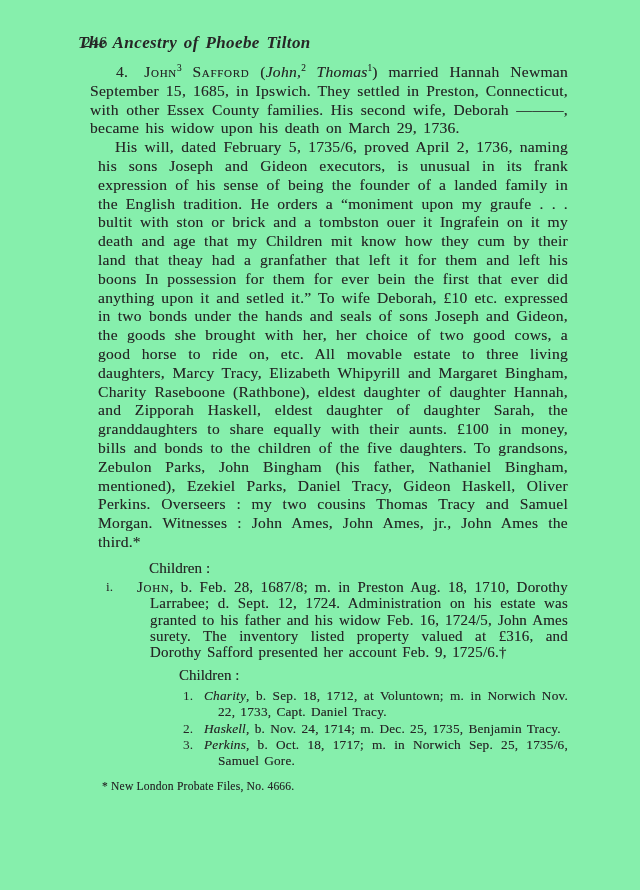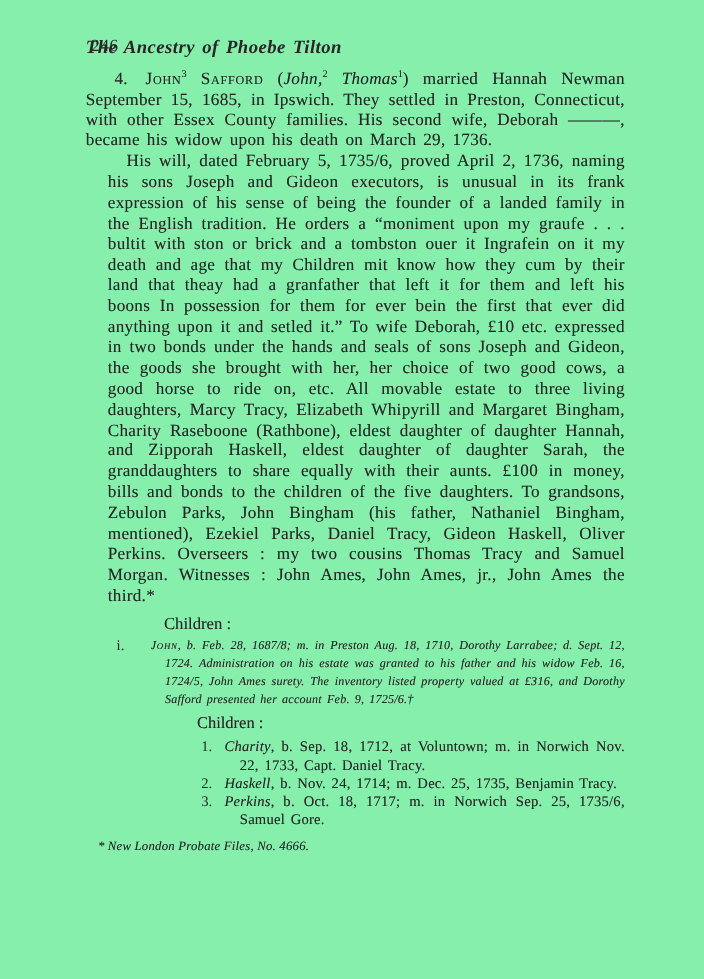--- a/index.html
+++ b/index.html
@@ -45,21 +45,21 @@
   
   .para {
     margin: 0;
     font-size: 15.6px;
     line-height: 18.8px;
     text-align: justify;
     letter-spacing: 0.25px;
     word-spacing: 2.2px;
     text-shadow: 0 0 0.4px rgba(30,30,30,0.4);
   }
-  .para.indent-lg { text-indent: 26px; }
+  .para.indent-lg { text-indent: 26px; margin-left: 12px; }
   .para.indent-sm { text-indent: 17px; margin-left: 20px; }
   
   .seg-sc { font-variant: small-caps; letter-spacing: 0.7px; }
   .seg-it { font-style: italic; }
   .seg-sup {
     vertical-align: super;
     font-size: 60%;
     line-height: 0;
     letter-spacing: 0;
   }
@@ -75,29 +75,28 @@
     margin-left: 28px;
   }
   .child-numeral {
     width: 31px;
     flex: 0 0 31px;
     font-size: 13.3px;
     line-height: 16.4px;
   }
   .child-text {
     width: 430px;
-    font-size: 11px;
+    font-size: 15px;
     line-height: 16.4px;
     text-align: justify;
     letter-spacing: 0.2px;
     word-spacing: 1.6px;
     padding-left: 13px;
     text-indent: -13px;
     text-shadow: 0 0 0.4px rgba(30,30,30,0.4);
-    font-style: italic;
   }
   .children-heading-2 {
     margin: 5px 0 3px 101px;
     font-size: 15px;
     line-height: 19px;
     text-shadow: 0 0 0.4px rgba(30,30,30,0.4);
   }
   .grandchild-row {
     display: flex;
     margin-left: 105px;
@@ -115,22 +114,21 @@
     text-align: justify;
     letter-spacing: 0.2px;
     word-spacing: 1.6px;
     padding-left: 14px;
     text-indent: -14px;
     text-shadow: 0 0 0.4px rgba(30,30,30,0.4);
   }
   
   .footnotes {
     margin-top: 10px;
-    margin-left: 11px;
-    font-style: italic;
+    margin-left: 24px;
   }
   .footnote {
     font-size: 11.6px;
     line-height: 13px;
     letter-spacing: 0.2px;
     text-shadow: 0 0 0.4px rgba(30,30,30,0.4);
   }
   .footnote .marker { display: inline-block; min-width: 9px; }
 </style>
 </head>

